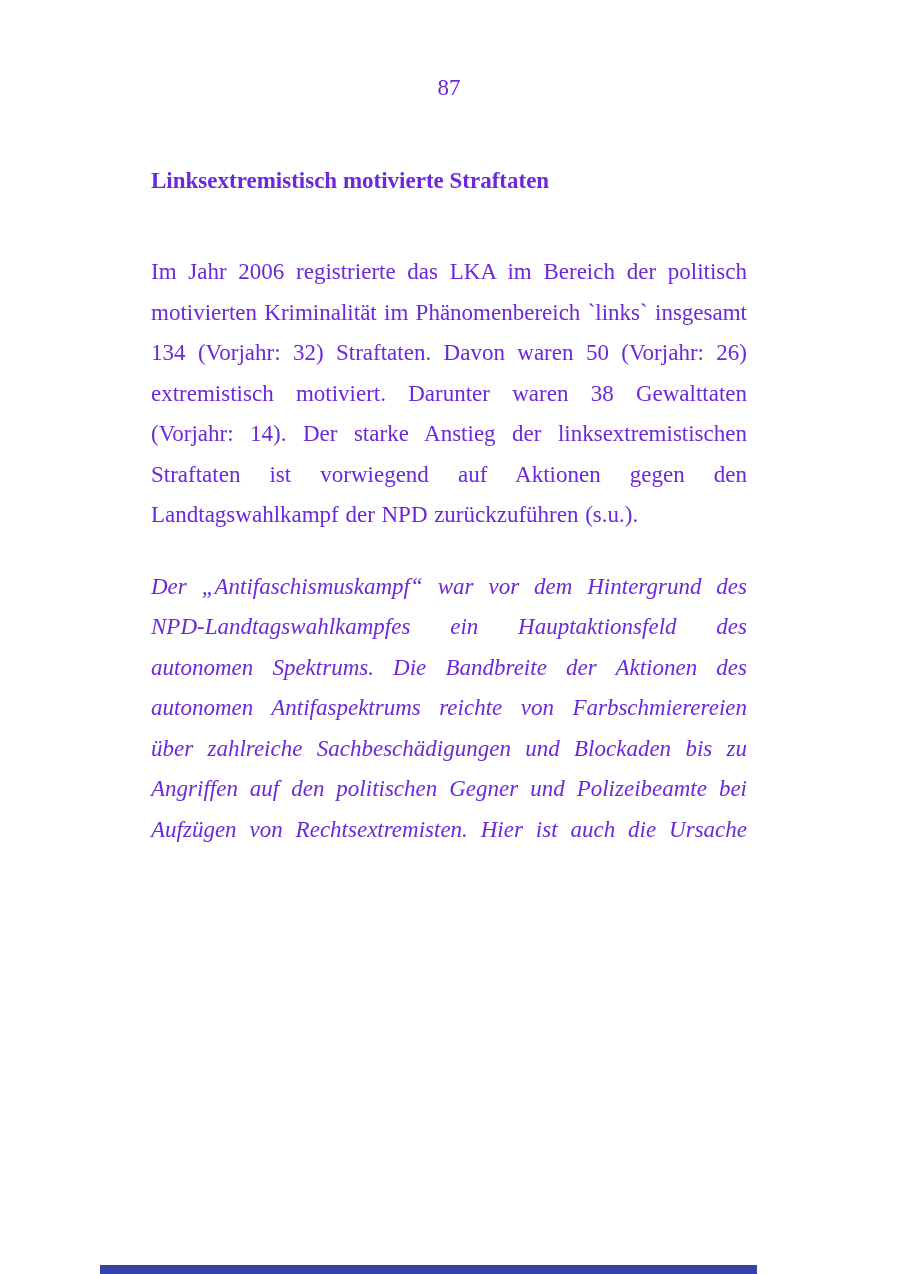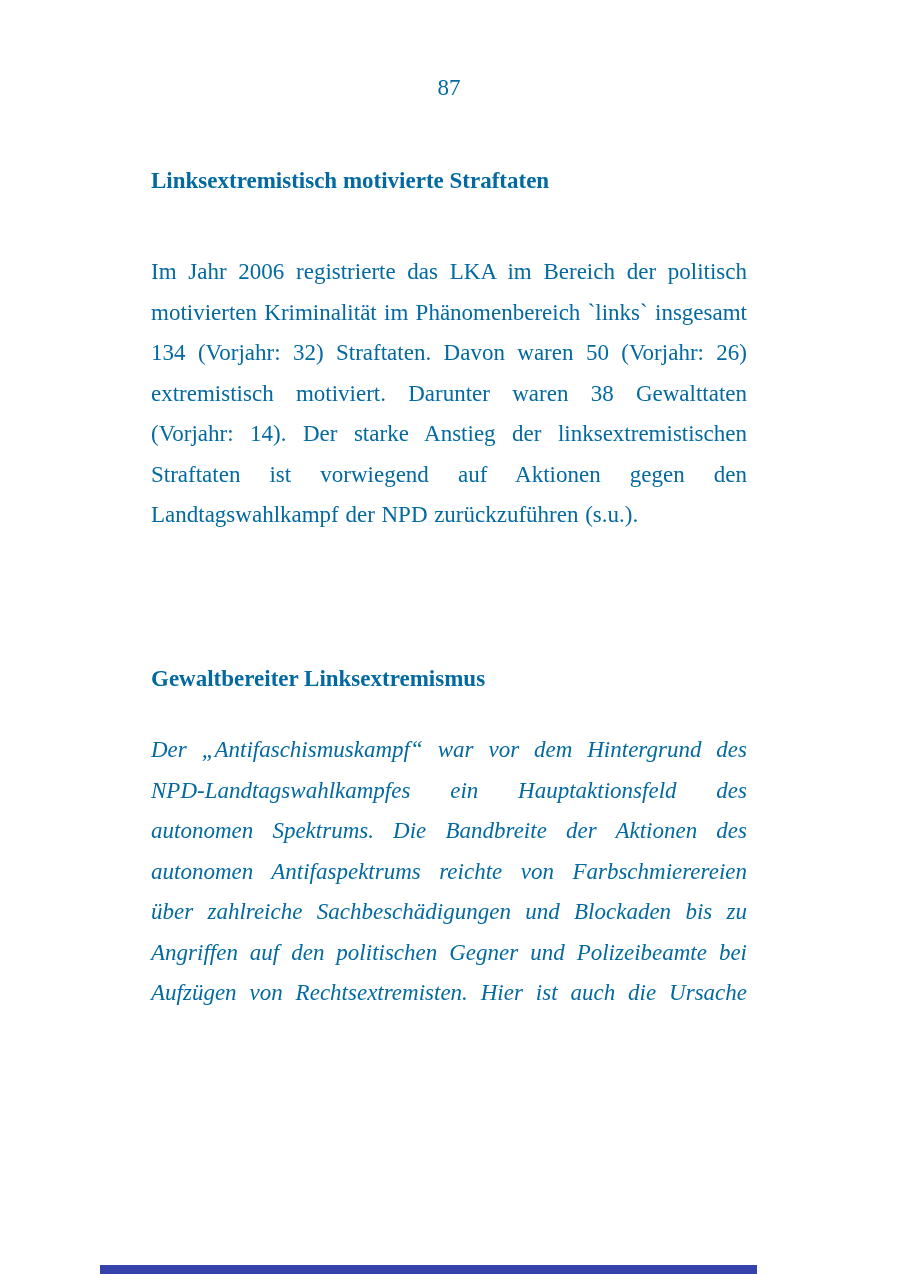--- a/index.html
+++ b/index.html
@@ -7,21 +7,21 @@
     padding: 0;
     background: #ffffff;
   }
   .page {
     position: relative;
     width: 900px;
     height: 1274px;
     background: #ffffff;
     overflow: hidden;
     font-family: "Liberation Serif", "DejaVu Serif", serif;
-    color: #0369a1;
+    color: #6d28d9;
     box-sizing: border-box;
     padding: 68px 153px 16px 151px;
     font-size: 23px;
     line-height: 40.5px;
   }
   .page-number {
     text-align: center;
     font-weight: normal;
   }
   .heading {
@@ -55,20 +55,19 @@
 <body>
 
 <div class="page">
 
   <div class="page-number">87</div>
 
   <div class="heading heading-1">Linksextremistisch motivierte Straftaten</div>
 
   <div class="para para-1">Im Jahr 2006 registrierte das LKA im Bereich der politisch motivierten Kriminalität im Phänomenbereich `links` insgesamt 134 (Vorjahr: 32) Straftaten. Davon waren 50 (Vorjahr: 26) extremistisch motiviert. Darunter waren 38 Gewalttaten (Vorjahr: 14). Der starke Anstieg der linksextremistischen Straftaten ist vorwiegend auf Aktionen gegen den Landtagswahlkampf der NPD zurückzuführen (s.u.).</div>
 
-  <div class="heading heading-2">Gewaltbereiter Linksextremismus</div>
 
 
   <div class="para para-2">Der „Antifaschismuskampf“ war vor dem Hintergrund des NPD-Landtagswahlkampfes ein Hauptaktionsfeld des autonomen Spektrums. Die Bandbreite der Aktionen des autonomen Antifaspektrums reichte von Farbschmierereien über zahlreiche Sachbeschädigungen und Blockaden bis zu Angriffen auf den politischen Gegner und Polizeibeamte bei Aufzügen von Rechtsextremisten. Hier ist auch die Ursache</div>
 
   <div class="footer-accent-bar" style="background-color: rgb(54, 66, 171);"></div>
 
 </div>
 
 </body></html>

